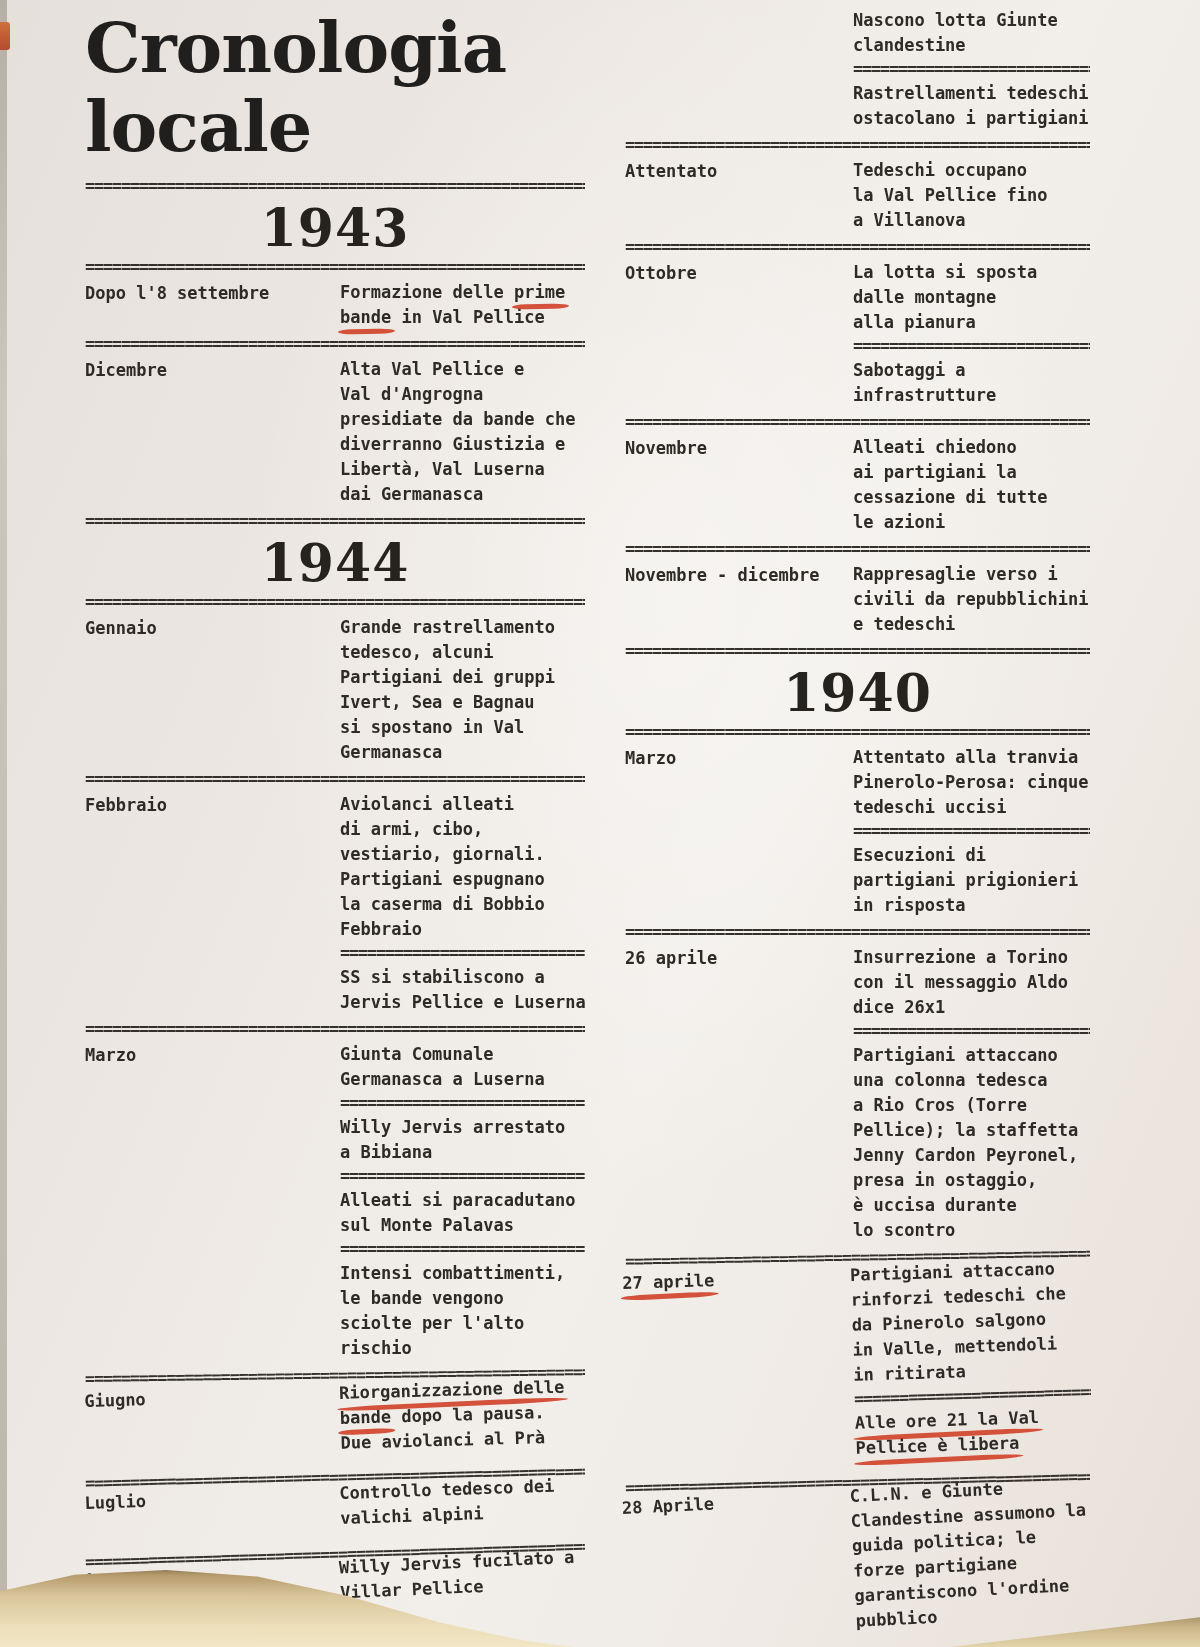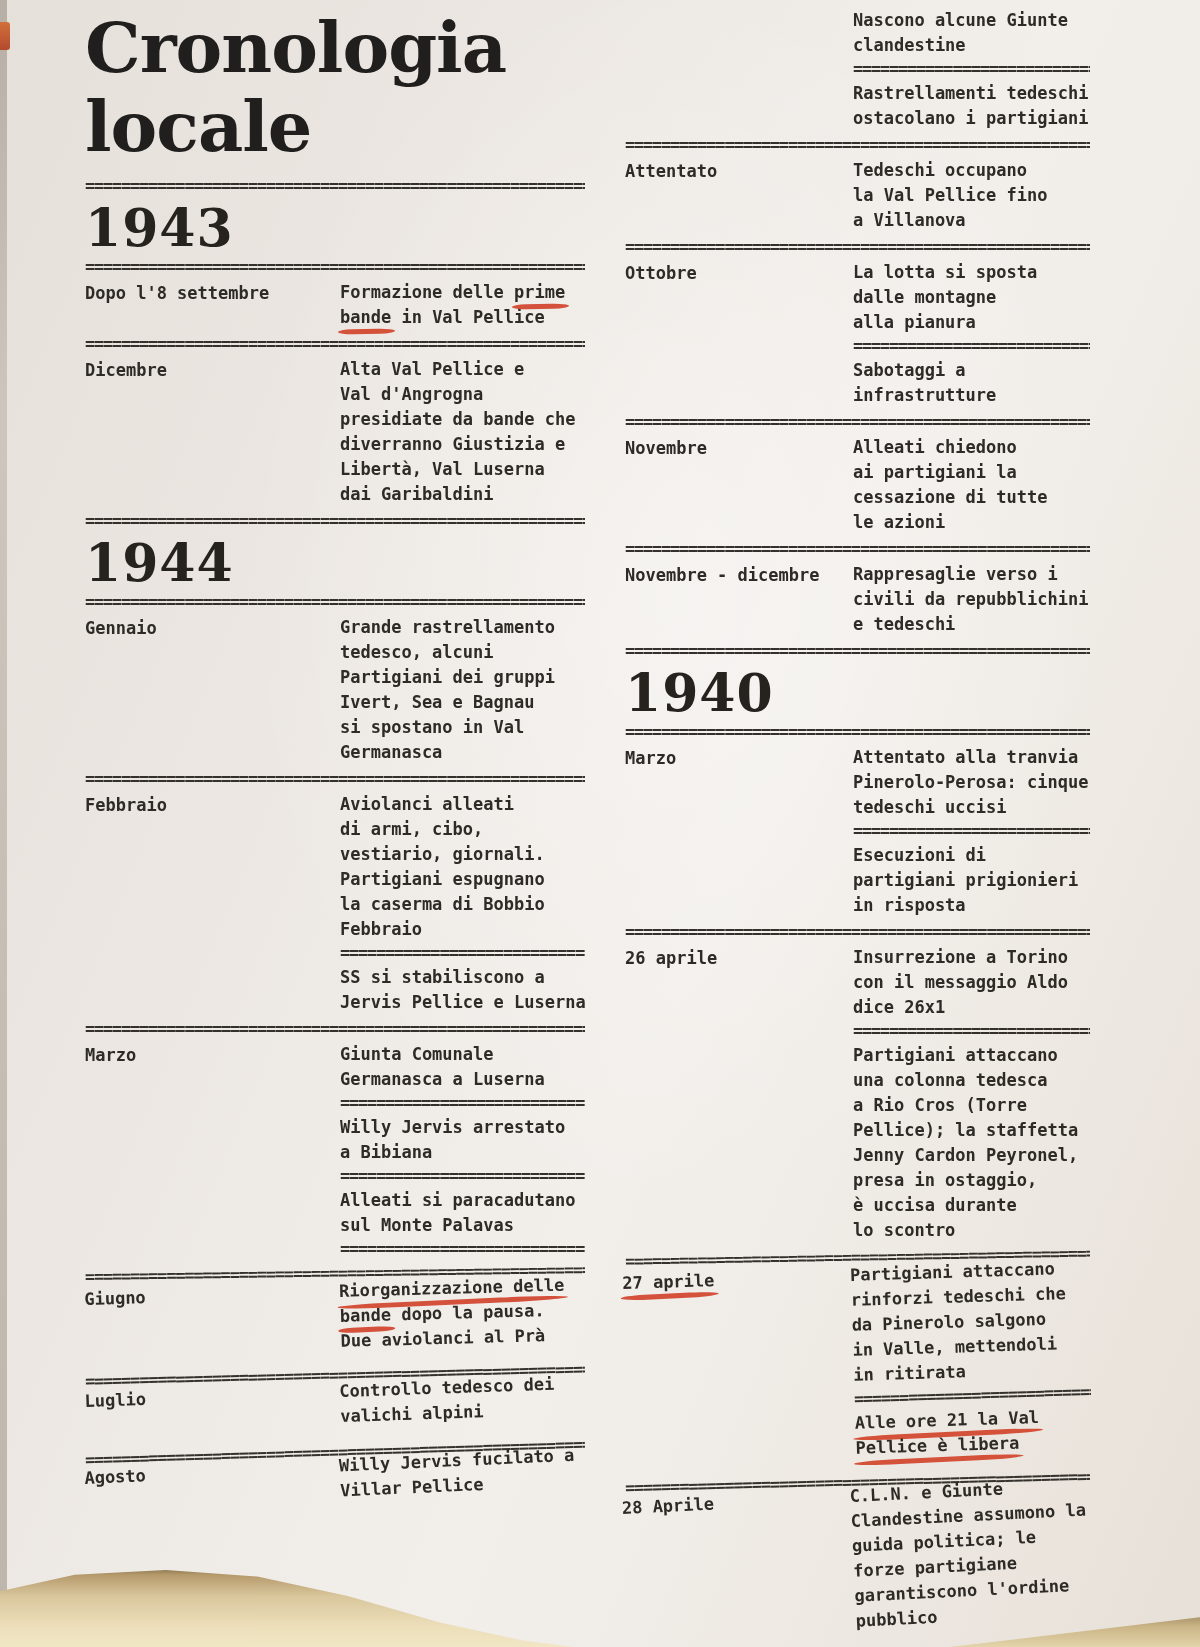--- a/index.html
+++ b/index.html
@@ -27,21 +27,21 @@
   .col{position:absolute;top:0;}
   .col-left{left:85px;width:500px;padding-top:8px;}
   .col-right{left:625px;width:465px;padding-top:6px;}
 
   .title{
     font-family:"DejaVu Serif", serif;font-weight:800;color:#211f1e;
     font-size:70px;line-height:79px;letter-spacing:-1px;margin:0 0 14px 0;
   }
   .year{
     font-family:"DejaVu Serif", serif;font-weight:800;color:#26231f;
-    font-size:52px;line-height:54px;margin:8px 0 4px 0;letter-spacing:1px;
+    font-size:52px;line-height:54px;margin:8px 0 4px 0;letter-spacing:1px;text-align:center;
   }
   .sep{
     color:#34312c;font-weight:700;font-size:17px;line-height:12px;height:13px;
     overflow:hidden;white-space:nowrap;letter-spacing:-1.2px;margin:6px 0;
   }
   .sep.full{width:100%;}
   .sep.short{width:100%;margin:5px 0;}
 
   .row{display:flex;align-items:flex-start;margin:2px 0 0 0;transform-origin:left center;}
   .label{
@@ -101,21 +101,21 @@
       <div class="sep full">================================================================================</div>
       <div class="row">
         <div class="label">Dicembre</div>
         <div class="text">
           <div class="entry">
             <div class="line">Alta Val Pellice e</div>
             <div class="line">Val d'Angrogna</div>
             <div class="line">presidiate da bande che</div>
             <div class="line">diverranno Giustizia e</div>
             <div class="line">Libertà, Val Luserna</div>
-            <div class="line">dai Garibaldini</div>
+            <div class="line">dai Germanasca</div>
           </div>
         </div>
       </div>
       <div class="sep full">================================================================================</div>
       <div class="year">1944</div>
       <div class="sep full">================================================================================</div>
       <div class="row">
         <div class="label">Gennaio</div>
         <div class="text">
           <div class="entry">
@@ -159,20 +159,26 @@
           <div class="entry">
             <div class="line">Willy Jervis arrestato</div>
             <div class="line">a Bibiana</div>
           </div>
           <div class="sep short">================================================================================</div>
           <div class="entry">
             <div class="line">Alleati si paracadutano</div>
             <div class="line">sul Monte Palavas</div>
           </div>
           <div class="sep short">================================================================================</div>
+          <div class="entry">
+            <div class="line">Intensi combattimenti,</div>
+            <div class="line">le bande vengono</div>
+            <div class="line">sciolte per l'alto</div>
+            <div class="line">rischio</div>
+          </div>
         </div>
       </div>
       <div class="sep full" style="transform: rotate(-0.8deg);">================================================================================</div>
       <div class="row" style="transform: rotate(-1.6deg);">
         <div class="label">Giugno</div>
         <div class="text">
           <div class="entry">
             <div class="line"><span class="redline">Riorganizzazione delle</span></div>
             <div class="line"><span class="redline">bande</span> dopo la pausa.</div>
             <div class="line">Due aviolanci al Prà</div>
@@ -199,21 +205,21 @@
           </div>
         </div>
       </div>
     </div>
 
   <div class="col col-right">
       <div class="row">
         <div class="label"></div>
         <div class="text">
           <div class="entry">
-            <div class="line">Nascono alcune Giunte</div>
+            <div class="line">Nascono lotta Giunte</div>
             <div class="line">clandestine</div>
           </div>
           <div class="sep short">================================================================================</div>
           <div class="entry">
             <div class="line">Rastrellamenti tedeschi</div>
             <div class="line">ostacolano i partigiani</div>
           </div>
         </div>
       </div>
       <div class="sep full">================================================================================</div>

